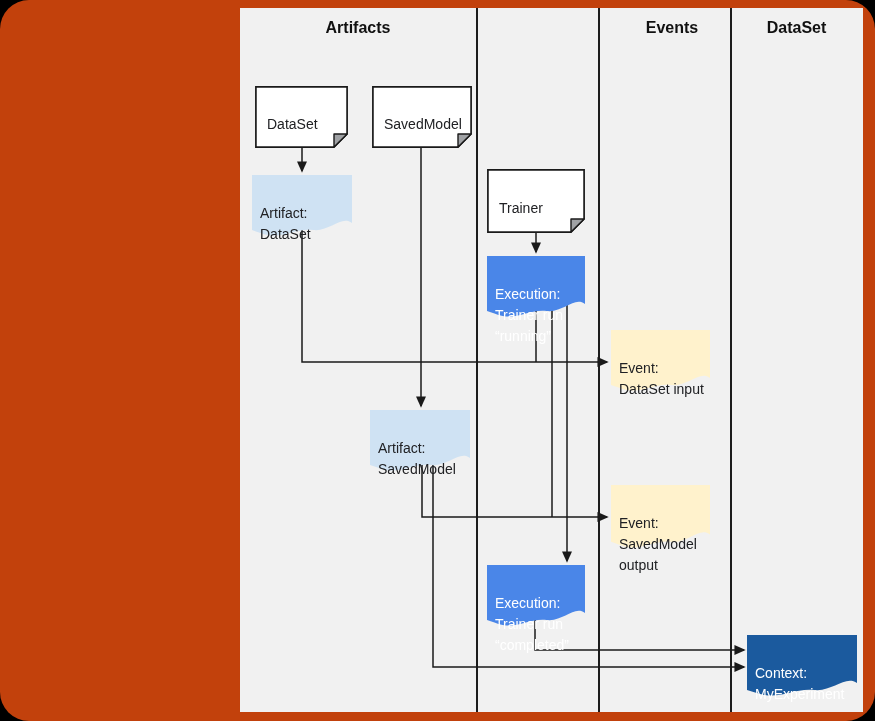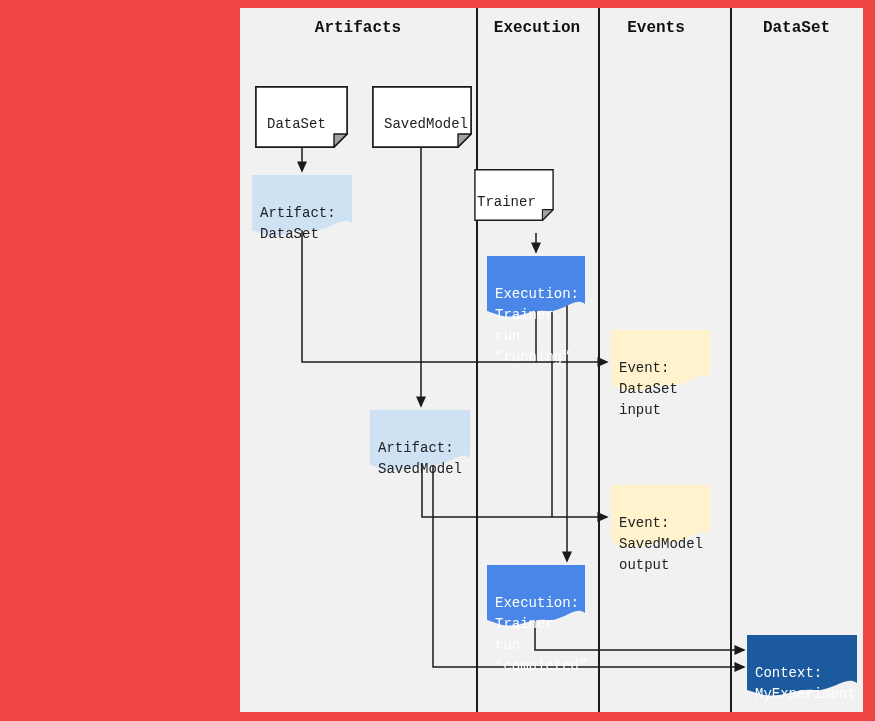--- a/index.html
+++ b/index.html
@@ -1,36 +1,35 @@
 <!DOCTYPE html>
 <html><head>
 <meta charset="utf-8">
 <style>
   html,body{margin:0;padding:0;background:#000;}
-  #canvas{position:relative;width:875px;height:721px;background:#ef4444;
-          font-family:Liberation Mono, monospace;overflow:hidden;}
+  #canvas{position:relative;width:875px;height:721px;background:#c2410c;
+          font-family:Liberation Sans, sans-serif;overflow:hidden;border-radius:29px;}
   #panel{position:absolute;background:#f1f1f1;z-index:0;}
   .hdr{position:absolute;top:17px;height:22px;line-height:22px;font-weight:bold;
        font-size:16px;color:#111;text-align:center;z-index:1;}
   .divider{position:absolute;width:1.6px;background:#1c1c1c;z-index:1;}
   #edges{position:absolute;left:0;top:0;z-index:2;pointer-events:none;}
   .node{position:absolute;z-index:3;}
   .node svg{position:absolute;left:0;top:0;width:100%;height:100%;display:block;}
   .node .lbl{position:absolute;white-space:pre-line;font-size:14px;line-height:21px;margin-top:24px;}
   .node.wavy .lbl{left:8px;top:4px;right:2px;}
   .node.doc .lbl{left:12px;top:0;bottom:10px;right:2px;display:flex;align-items:center;}
 </style>
 </head>
 <body>
 
 <div id="canvas">
   <div id="panel" style="left: 240px; top: 8px; width: 623px; height: 704px; background: rgb(241, 241, 241);"></div>
   <div class="hdr" style="left: 240px; width: 236px;">Artifacts</div>
-  <div class="hdr" style="left: 476px; width: 122px;">Execution</div>
-  <div class="hdr" style="left: 582px; width: 148px;">Events</div>
+  <div class="hdr" style="left: 598px; width: 148px;">Events</div>
   <div class="hdr" style="left: 730px; width: 133px;">DataSet</div>
   <svg id="edges" width="875" height="721">
       <defs>
         <marker id="arr" viewBox="0 0 10 10" refX="8.5" refY="5" markerWidth="7.5" markerHeight="7.5" orient="auto-start-reverse">
           <path d="M0 0.6 L10 5 L0 9.4 Z" fill="#1a1a1a"></path>
         </marker>
       </defs>
       <polyline points="302,148 302,171" fill="none" stroke="#1a1a1a" stroke-width="1.5" marker-end="url(#arr)"></polyline>
       <polyline points="421,148 421,406" fill="none" stroke="#1a1a1a" stroke-width="1.5" marker-end="url(#arr)"></polyline>
       <polyline points="536,233 536,252" fill="none" stroke="#1a1a1a" stroke-width="1.5" marker-end="url(#arr)"></polyline>
@@ -50,21 +49,21 @@
         </svg>
         <div class="lbl" style="color: rgb(32, 33, 36);">DataSet</div>
       </div>
       <div class="node doc" style="left: 372px; top: 86px; width: 100px; height: 62px;">
         <svg viewBox="0 0 100 62">
           <path d="M0.9 0.9 H99.1 V48 L86 61.1 H0.9 Z" fill="#ffffff" stroke="#1a1a1a" stroke-width="1.7" stroke-linejoin="miter"></path>
           <path d="M86 61.1 L99.1 48 L86 48 Z" fill="#a0a2a5" stroke="#1a1a1a" stroke-width="1.4" stroke-linejoin="round"></path>
         </svg>
         <div class="lbl" style="color: rgb(32, 33, 36);">SavedModel</div>
       </div>
-      <div class="node doc" style="left: 465px; top: 169px; width: 98px; height: 52px;">
+      <div class="node doc" style="left: 487px; top: 169px; width: 98px; height: 64px;">
         <svg viewBox="0 0 98 64">
           <path d="M0.9 0.9 H97.1 V50 L84 63.1 H0.9 Z" fill="#ffffff" stroke="#1a1a1a" stroke-width="1.7" stroke-linejoin="miter"></path>
           <path d="M84 63.1 L97.1 50 L84 50 Z" fill="#a0a2a5" stroke="#1a1a1a" stroke-width="1.4" stroke-linejoin="round"></path>
         </svg>
         <div class="lbl" style="color: rgb(32, 33, 36);">Trainer</div>
       </div>
       <div class="node wavy" style="left: 252px; top: 175px; width: 100px; height: 62px;">
         <svg viewBox="0 0 100 62" preserveAspectRatio="none">
           <path d="M0 0 H100 V48 C89 40 78 57 61 55 C44 53 32 63 16 60 C10 58.8 5 56.5 0 55 Z" fill="#cfe2f3"></path>
         </svg>

